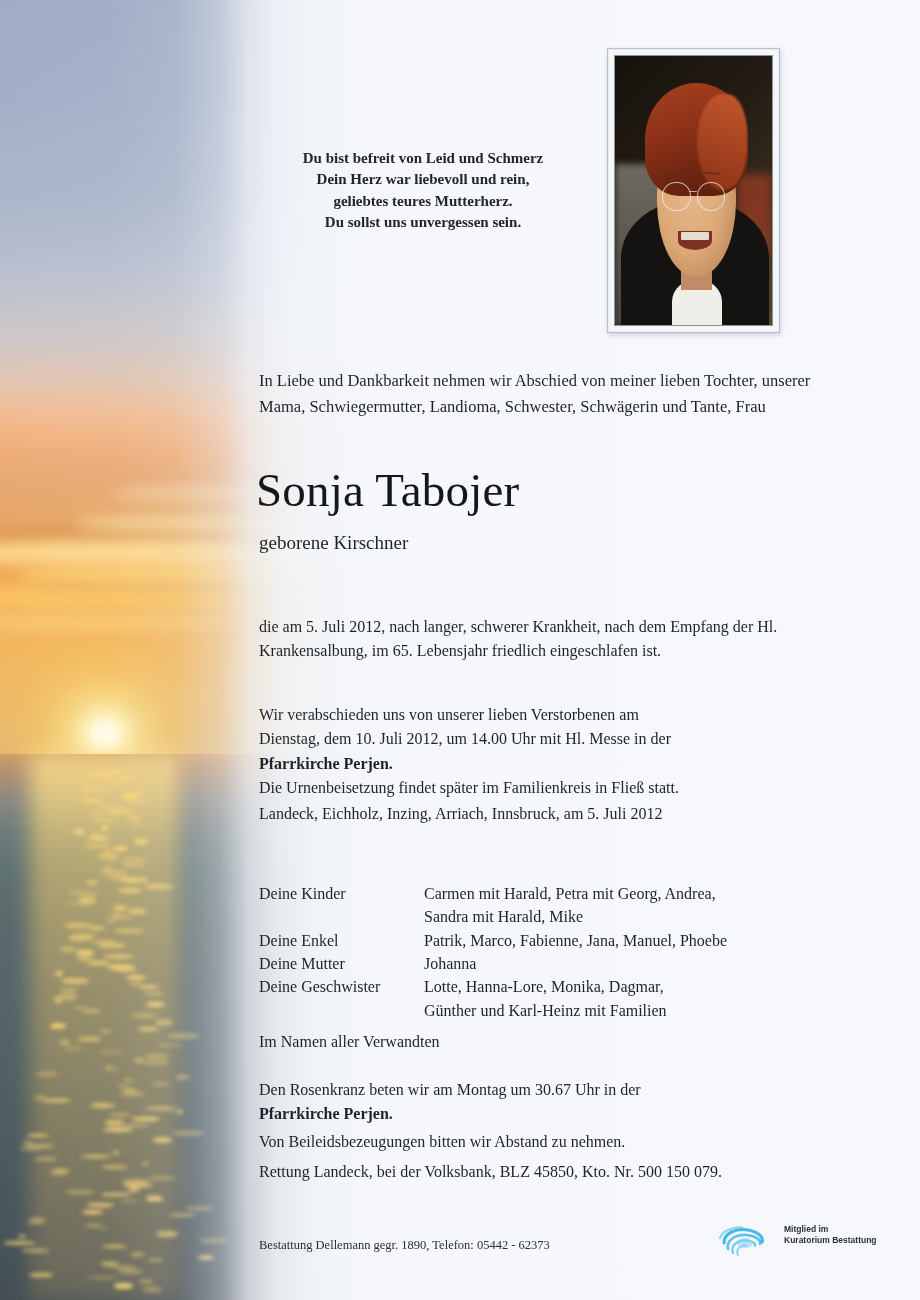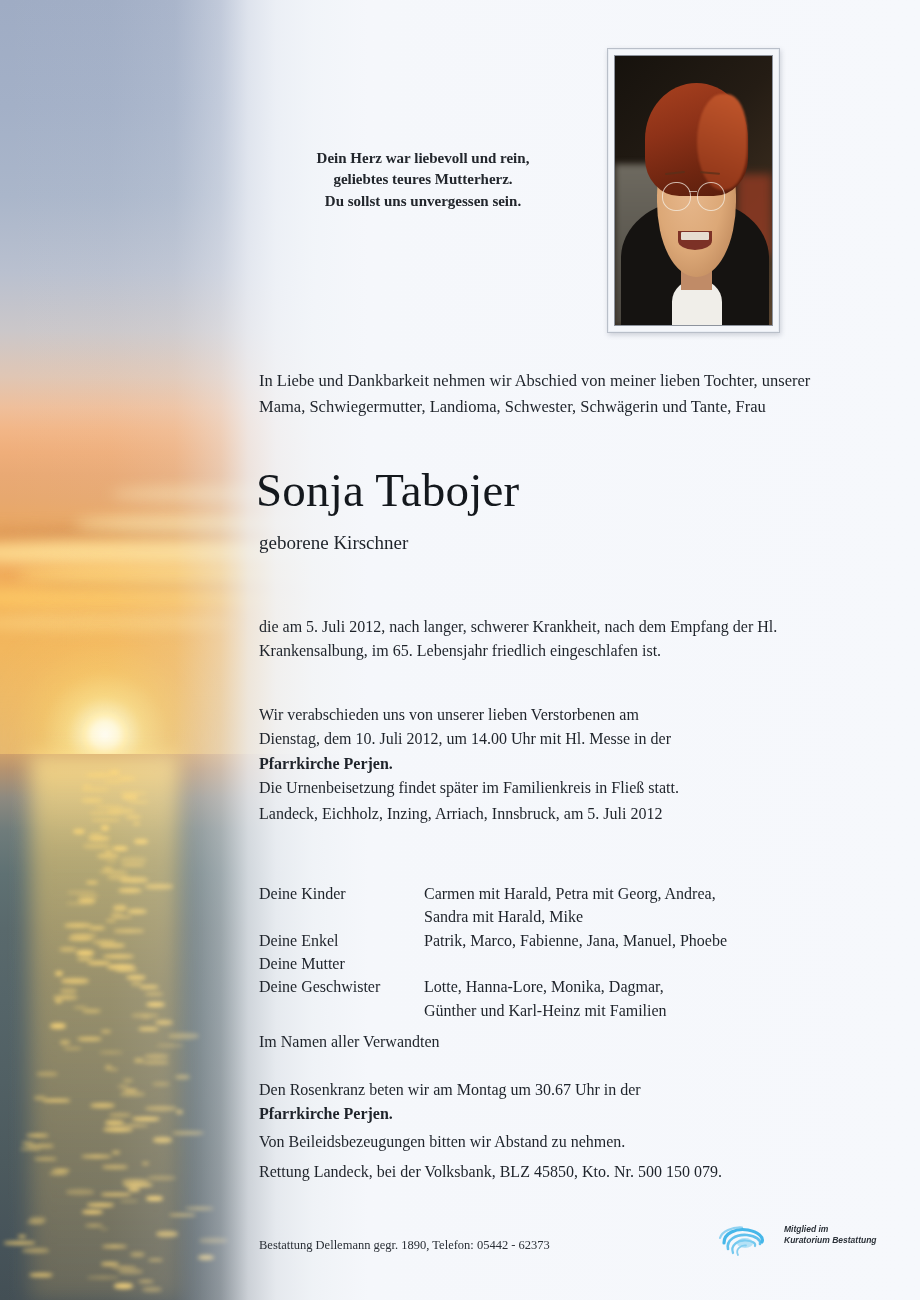--- a/index.html
+++ b/index.html
@@ -170,21 +170,21 @@
   .fam-rel{width:165px;flex:0 0 165px;}
   .fam-val{flex:1;}
   .fam-val div{white-space:nowrap;}
 
   .footer-line{
     position:absolute;left:259px;top:1238px;
     font-size:12.5px;color:#2a2f36;
   }
 
   
-  .badge{position:absolute;left:716px;top:1222px;width:175px;height:42px;font-style:italic;}
+  .badge{position:absolute;left:716px;top:1222px;width:175px;height:42px;}
   .badge-swirl{position:absolute;left:0;top:2px;width:62px;height:36px;}
   .badge-text{
     position:absolute;left:68px;top:2px;width:108px;
     font-family:"Liberation Sans","DejaVu Sans",sans-serif;
     font-size:8.5px;line-height:1.35;color:#2b3138;font-weight:bold;
   }
 </style>
 </head>
 <body>
 
@@ -376,20 +376,21 @@
       <div class="p-glass p-glassR"></div>
       <div class="p-bridge"></div>
       <div class="p-mouth"></div>
       <div class="p-teeth"></div>
     </div>
   </div>
 
   <div class="content">
 
     <div class="poem">
+      <div>Du bist befreit von Leid und Schmerz</div>
       <div>Dein Herz war liebevoll und rein,</div>
       <div>geliebtes teures Mutterherz.</div>
       <div>Du sollst uns unvergessen sein.</div>
     </div>
 
     <div class="intro">In Liebe und Dankbarkeit nehmen wir Abschied von meiner lieben Tochter, unserer Mama, Schwiegermutter, Landioma, Schwester, Schwägerin und Tante, Frau</div>
 
     <div class="name">Sonja Tabojer</div>
     <div class="maiden">geborene Kirschner</div>
 
@@ -413,20 +414,23 @@
         </div>
       </div>
       <div class="fam-row">
         <div class="fam-rel">Deine Enkel</div>
         <div class="fam-val">
           <div>Patrik, Marco, Fabienne, Jana, Manuel, Phoebe</div>
         </div>
       </div>
       <div class="fam-row">
         <div class="fam-rel">Deine Mutter</div>
+        <div class="fam-val">
+          <div>Johanna</div>
+        </div>
       </div>
       <div class="fam-row">
         <div class="fam-rel">Deine Geschwister</div>
         <div class="fam-val">
           <div>Lotte, Hanna-Lore, Monika, Dagmar,</div>
           <div>Günther und Karl-Heinz mit Familien</div>
         </div>
       </div>
     </div>
 

